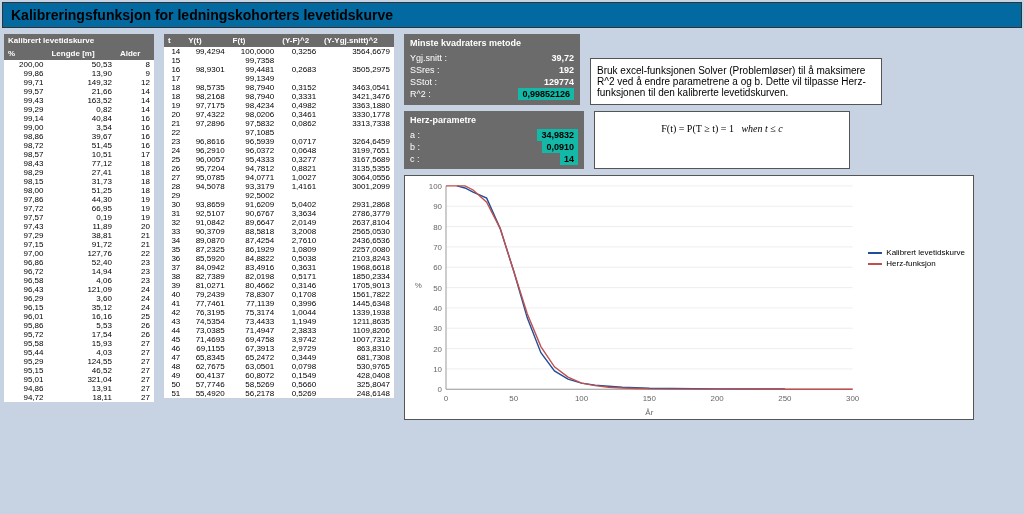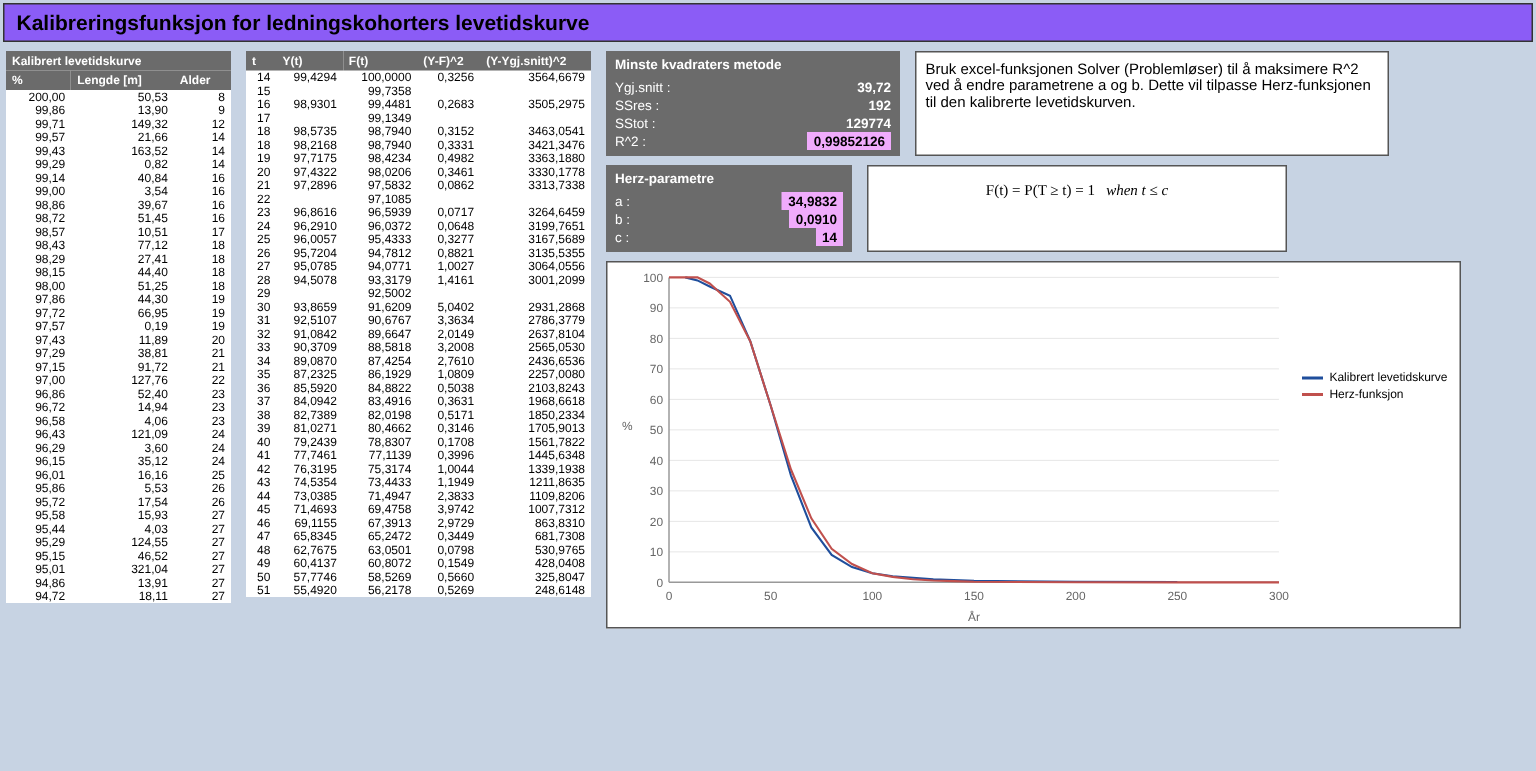--- a/index.html
+++ b/index.html
@@ -6,21 +6,21 @@
   body {
     margin: 0;
     padding: 0;
     font-family: Arial, sans-serif;
     background: #c7d3e3;
     width: 1024px;
     height: 514px;
     overflow: hidden;
   }
   .page-header {
-    background: #8b5cf6;
+    background: #0369a1;
     border: 1px solid #333;
     padding: 4px 8px;
     margin: 2px;
   }
   .page-title {
     font-size: 14px;
     font-weight: bold;
     margin: 0;
   }
   .page-author {
@@ -79,37 +79,38 @@
   .panel-row {
     display: flex;
     justify-content: space-between;
     line-height: 12px;
   }
   .panel-row .val {
     color: #fff;
     font-weight: bold;
   }
   .panel-row .val.orange {
-    background: #f0abfc;
+    background: #14b8a6;
     color: #000;
     padding: 0 4px;
     text-align: center;
   }
   .infobox {
     background: #fff;
     border: 1px solid #555;
     font-size: 10px;
     padding: 6px;
-    width: 316px;
+    width: 292px;
+    margin-top: 24px;
   }
   .formulabox {
     background: #fff;
     border: 1px solid #555;
     padding: 8px;
-    width: 280px;
+    width: 256px;
     font-size: 10px;
     font-family: 'Cambria Math', serif;
     text-align: center;
   }
   .formulabox .line { margin: 3px 0; }
   .frac {
     display: inline-block;
     vertical-align: middle;
     text-align: center;
     font-size: 9px;
@@ -218,21 +219,21 @@
             <td>77,12</td>
             <td>18</td>
           </tr>
           <tr>
             <td>98,29</td>
             <td>27,41</td>
             <td>18</td>
           </tr>
           <tr>
             <td>98,15</td>
-            <td>44,40</td>
+            <td>31,73</td>
             <td>18</td>
           </tr>
           <tr>
             <td>98,00</td>
             <td>51,25</td>
             <td>18</td>
           </tr>
           <tr>
             <td>97,86</td>
             <td>44,30</td>
@@ -637,21 +638,21 @@
             <td>0,5269</td>
             <td>248,6148</td>
           </tr>
         </tbody>
     </table>
   </div>
 
   <div class="rightcol">
 
     <div class="toprow">
-      <div class="panel" style="width:196px">
+      <div class="panel" style="width:176px">
         <div class="panel-title">Minste kvadraters metode</div>
         <div id="lsq-rows">
             <div class="panel-row">
               <span>Ygj.snitt :</span>
               <span class="val ">39,72</span>
             </div>
             <div class="panel-row">
               <span>SSres :</span>
               <span class="val ">192</span>
             </div>
@@ -664,21 +665,21 @@
               <span class="val orange">0,99852126</span>
             </div>
           </div>
       </div>
       <div class="infobox">
         <span>Bruk excel-funksjonen Solver (Problemløser) til å maksimere R^2 ved å endre parametrene a og b. Dette vil tilpasse Herz-funksjonen til den kalibrerte levetidskurven.</span>
       </div>
     </div>
 
     <div class="toprow">
-      <div class="panel" style="width:164px">
+      <div class="panel" style="width:180px">
         <div class="panel-title">Herz-parametre</div>
         <div id="herz-rows">
             <div class="panel-row">
               <span>a :</span>
               <span class="val orange">34,9832</span>
             </div>
             <div class="panel-row">
               <span>b :</span>
               <span class="val orange">0,0910</span>
             </div>

